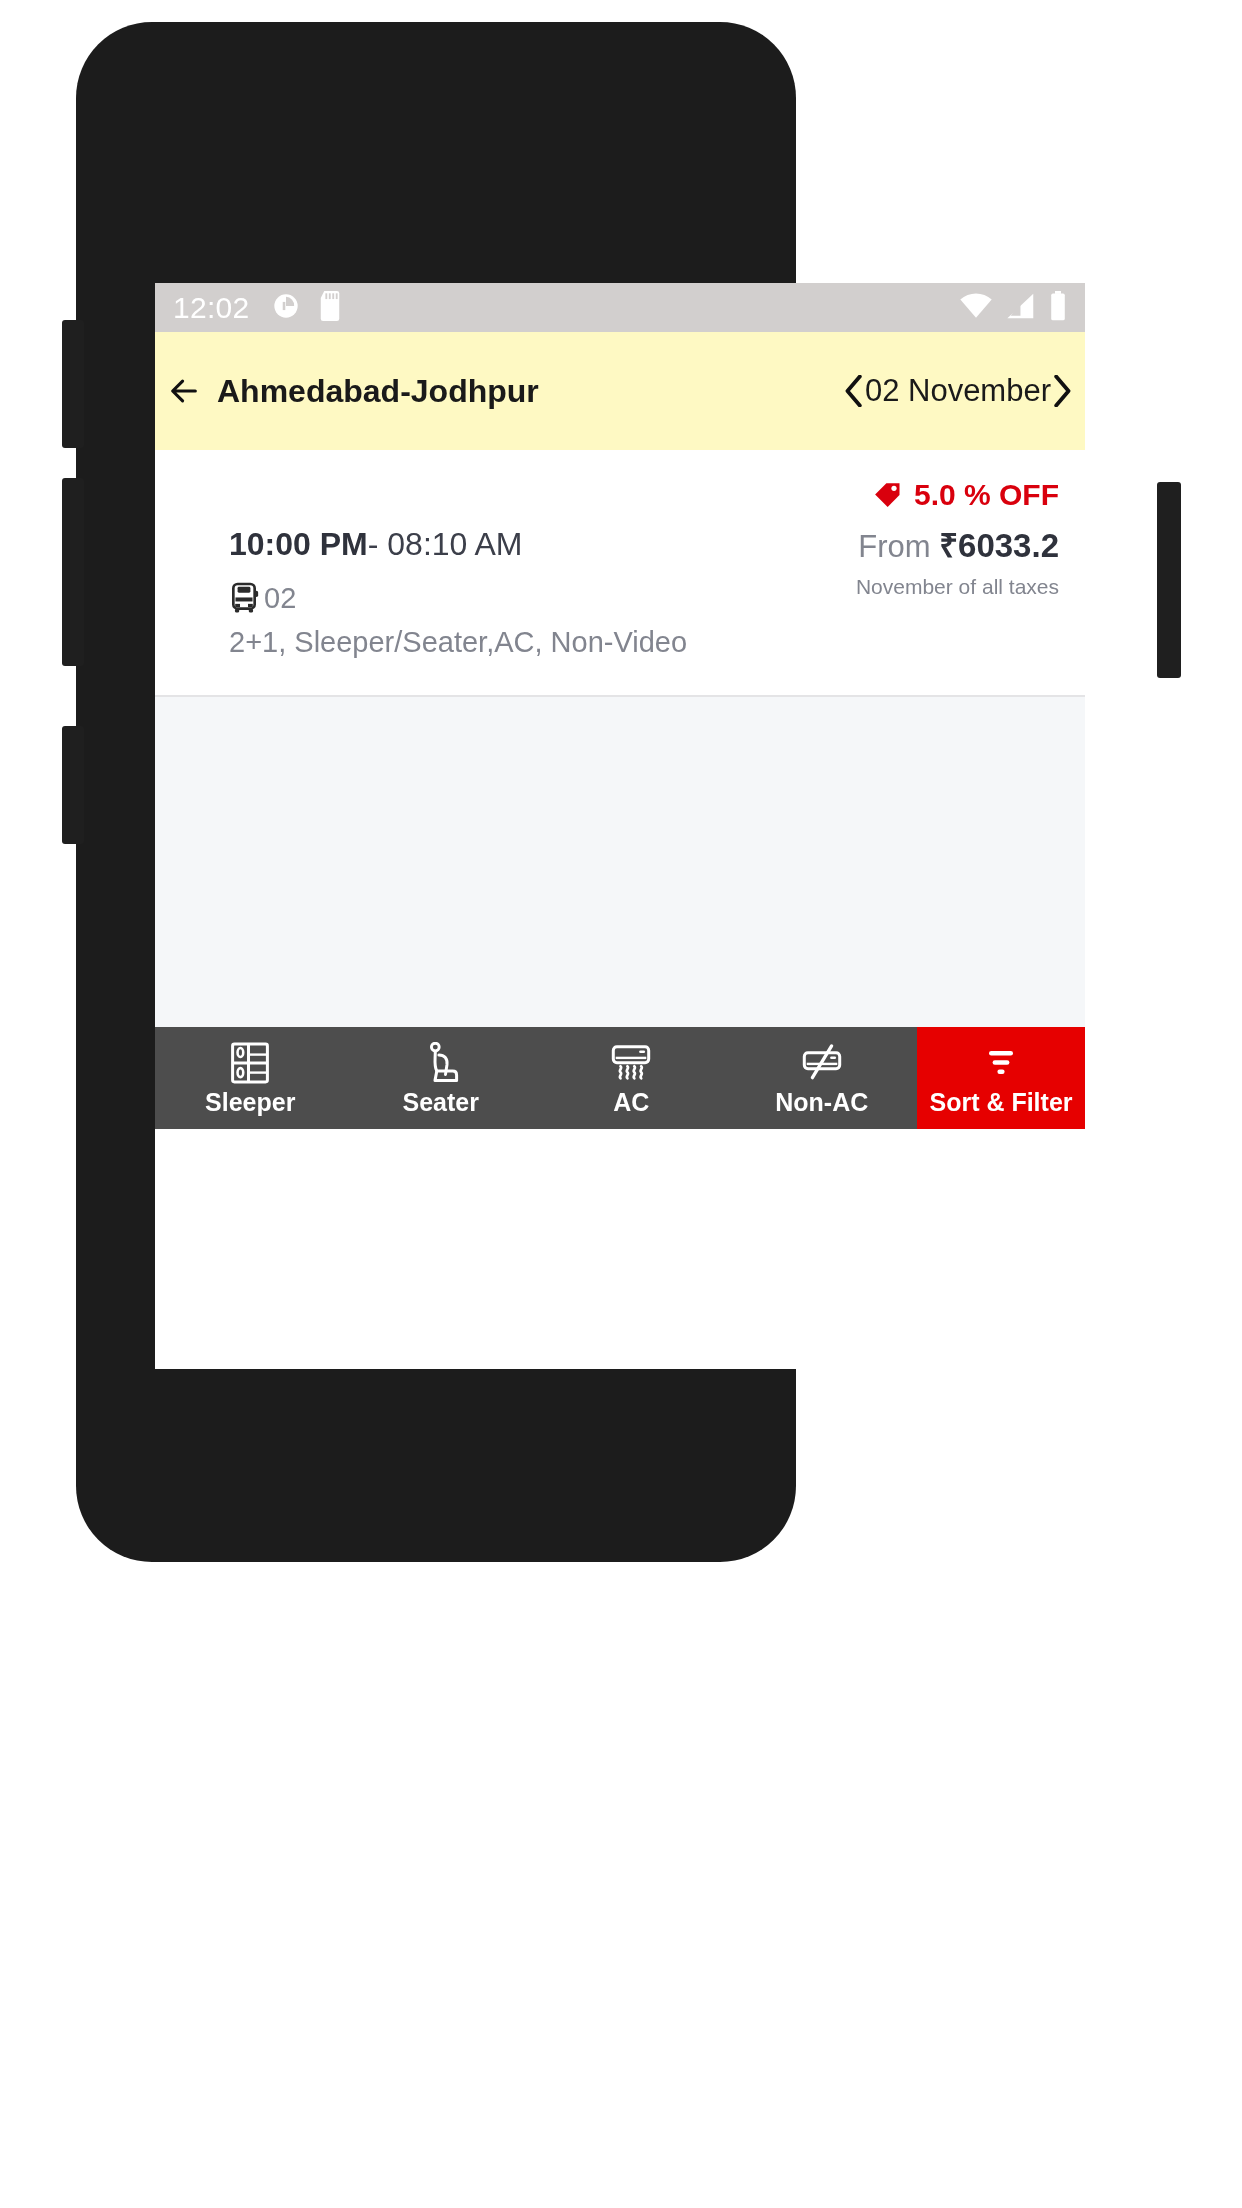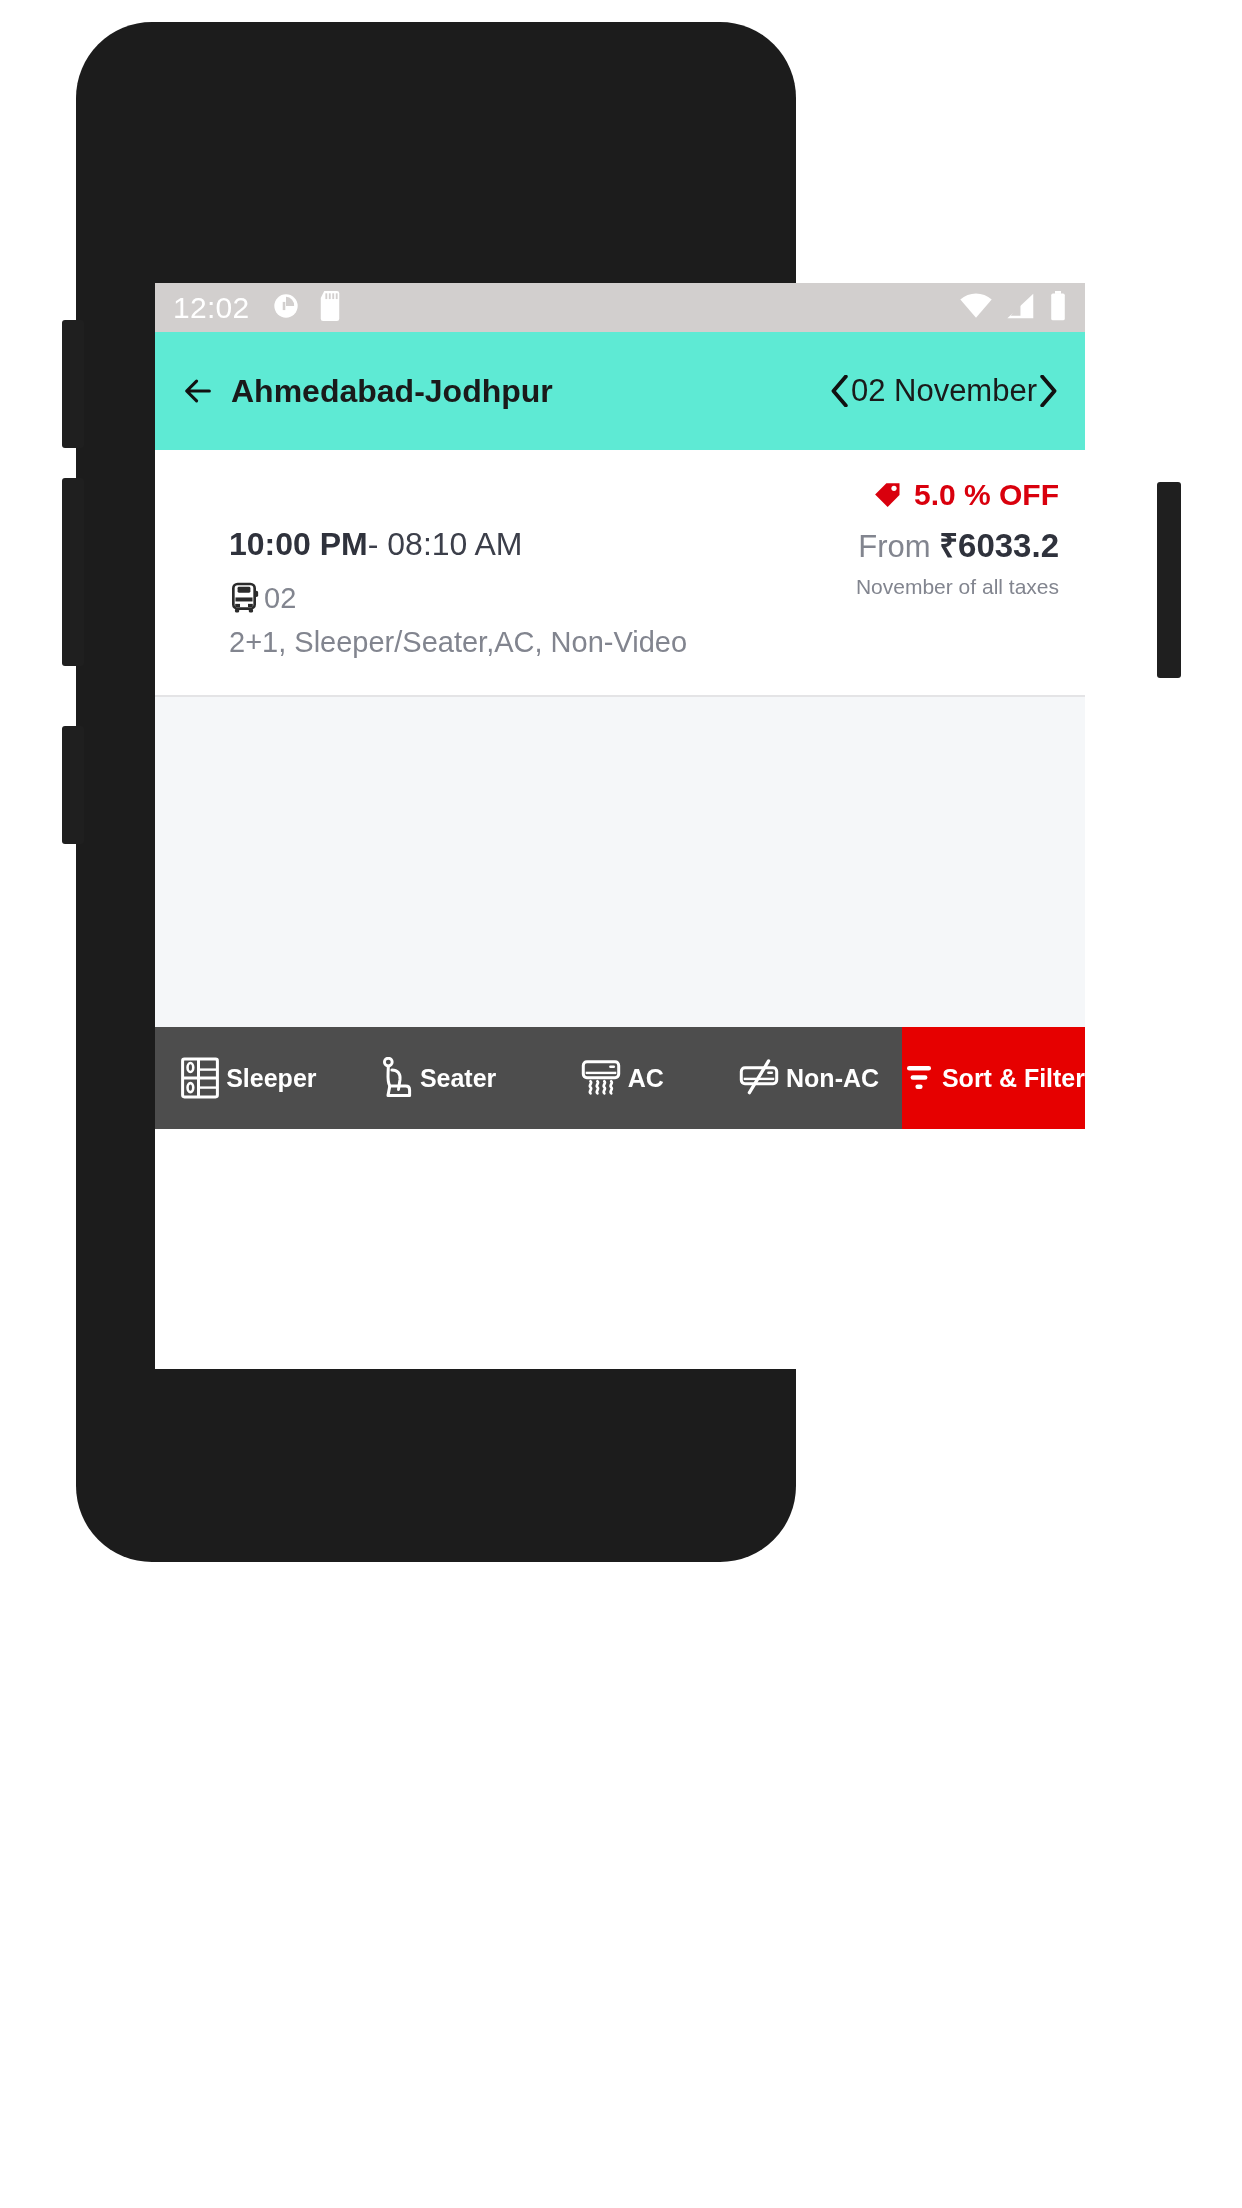--- a/index.html
+++ b/index.html
@@ -73,24 +73,24 @@
     margin-left: auto;
     display: flex;
     align-items: center;
     gap: 13px;
   }
 
   
   .app-bar {
     position: relative;
     height: 118px;
-    background: #5eead4;
-    display: flex;
-    align-items: center;
-    padding: 0 26px;
+    background: #fef9c3;
+    display: flex;
+    align-items: center;
+    padding: 0 12px;
     box-sizing: border-box;
   }
   .back-arrow {
     width: 34px;
     height: 34px;
     flex: none;
     margin-right: 16px;
   }
   .route-title {
     color: #1a1a1a;
@@ -224,20 +224,21 @@
   .filter-bar {
     position: relative;
     height: 102px;
     background: #4d4d4d;
     display: flex;
     align-items: stretch;
   }
   .filter-item {
     flex: 1 1 0;
     display: flex;
+    flex-direction: column;
     align-items: center;
     justify-content: center;
     gap: 6px;
     cursor: pointer;
   }
   .filter-item.accent { background: #e60000; flex: 0 0 168px; }
   .filter-icon {
     height: 42px;
     display: flex;
     align-items: center;

